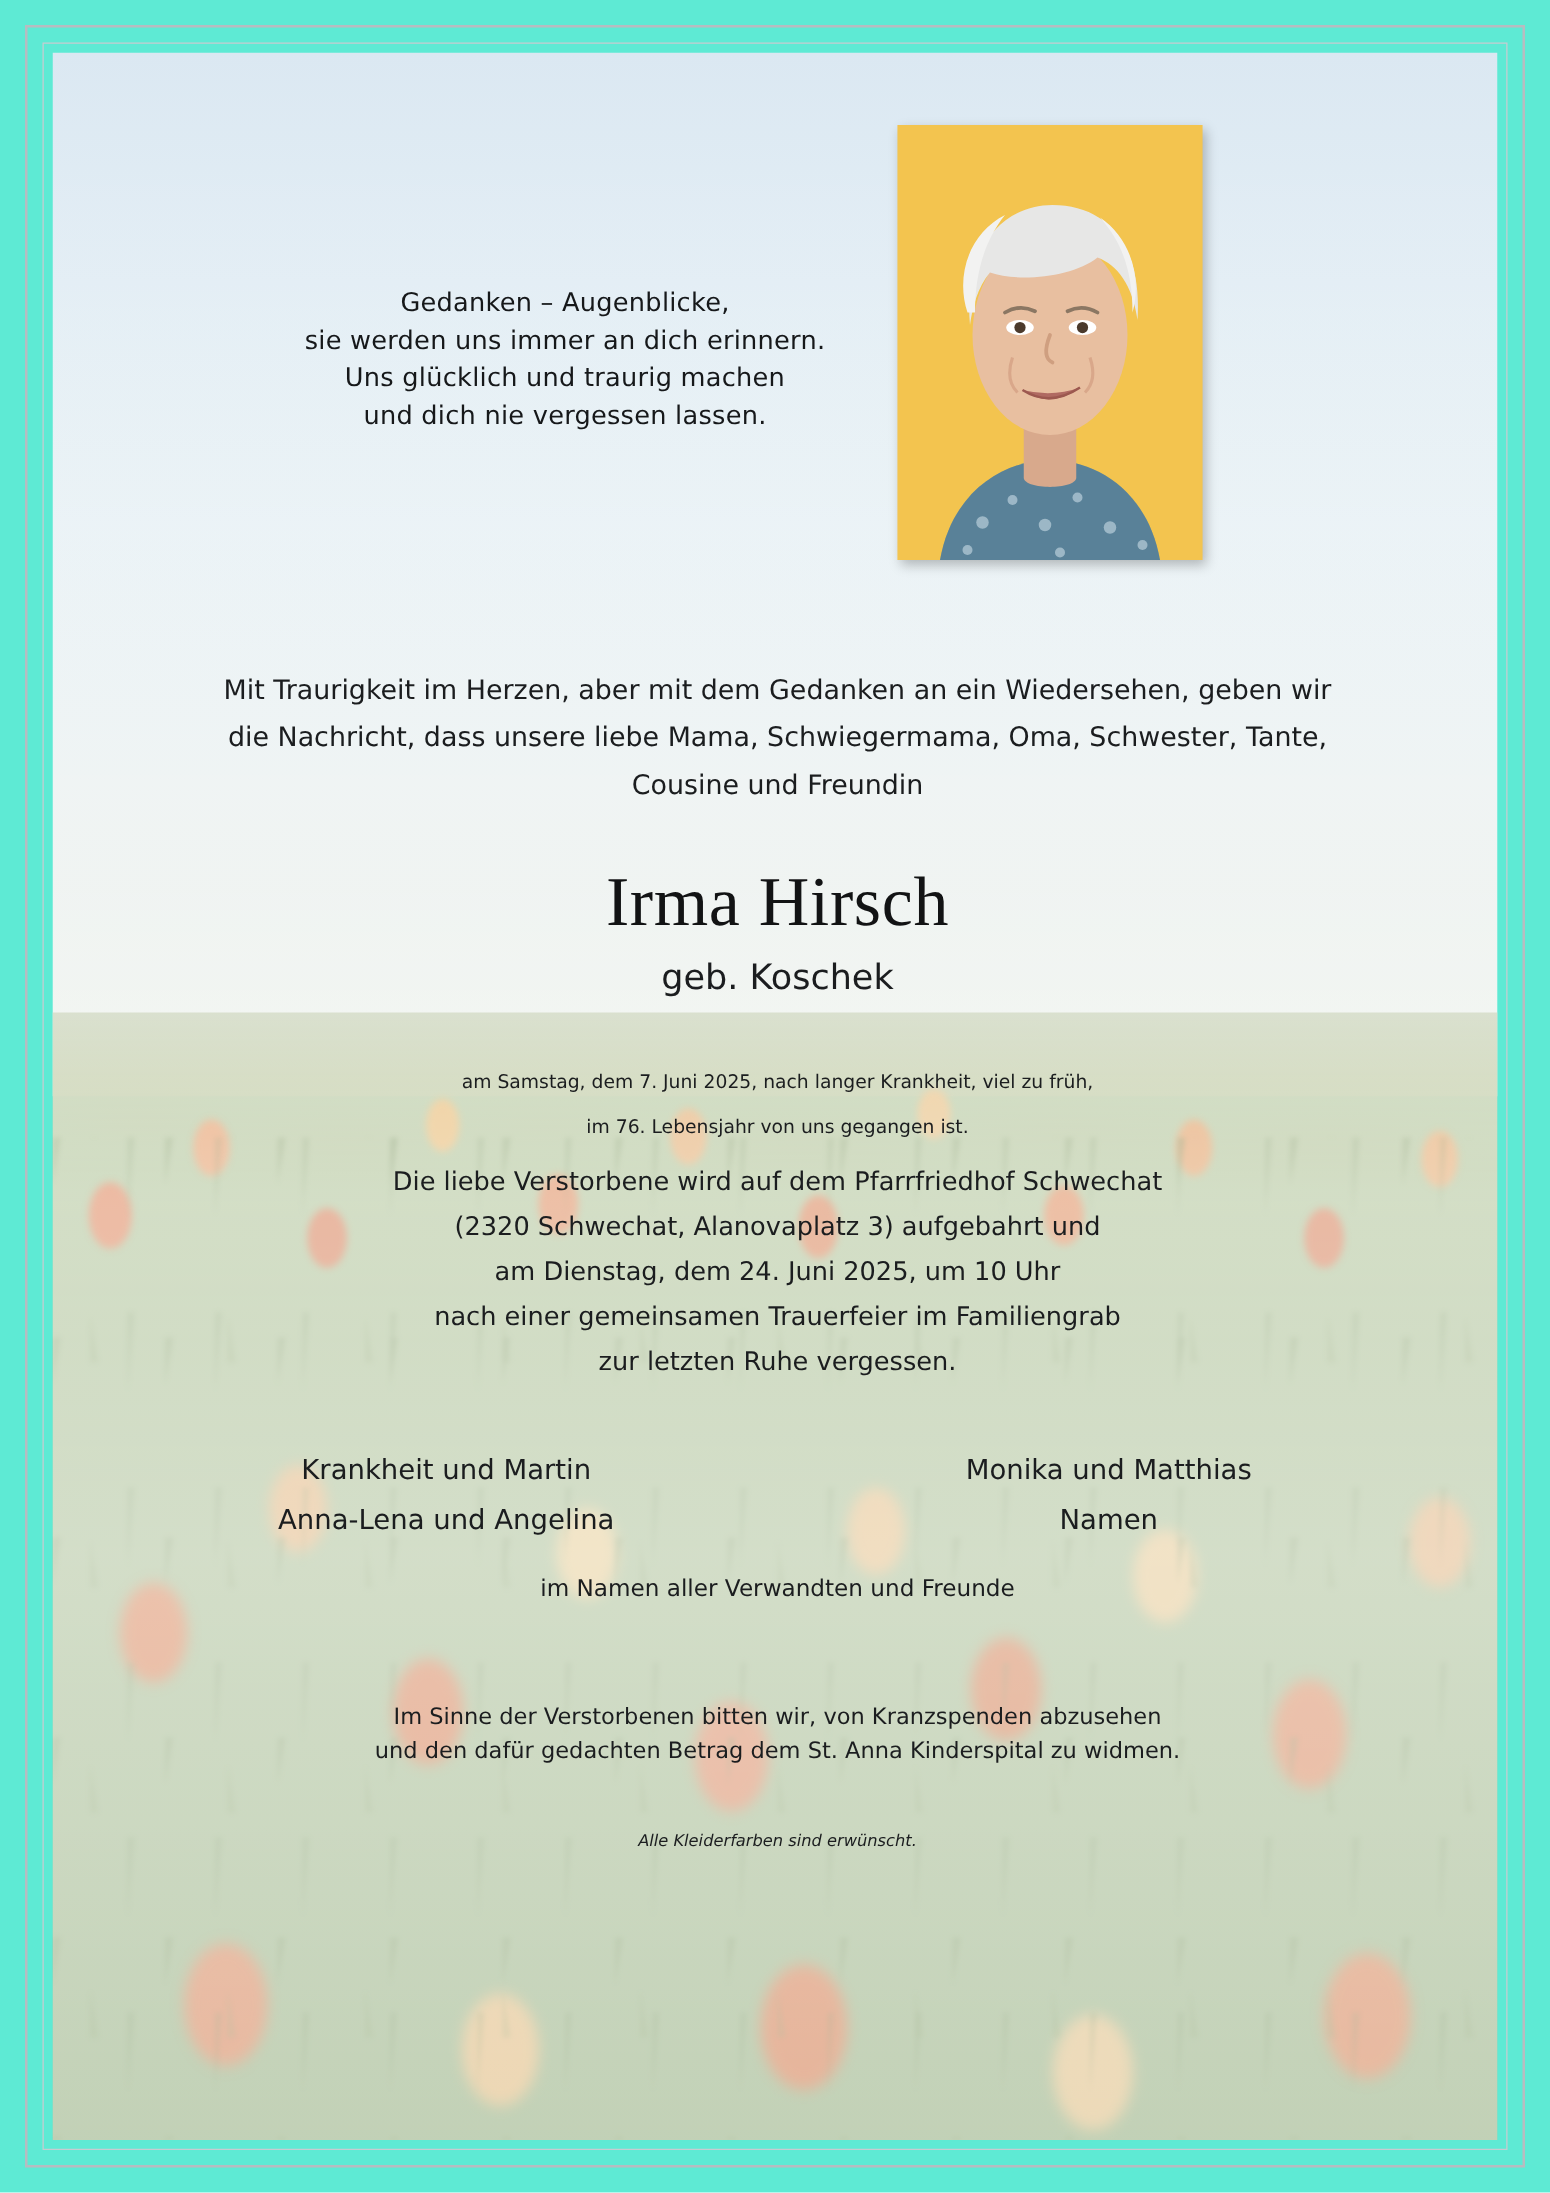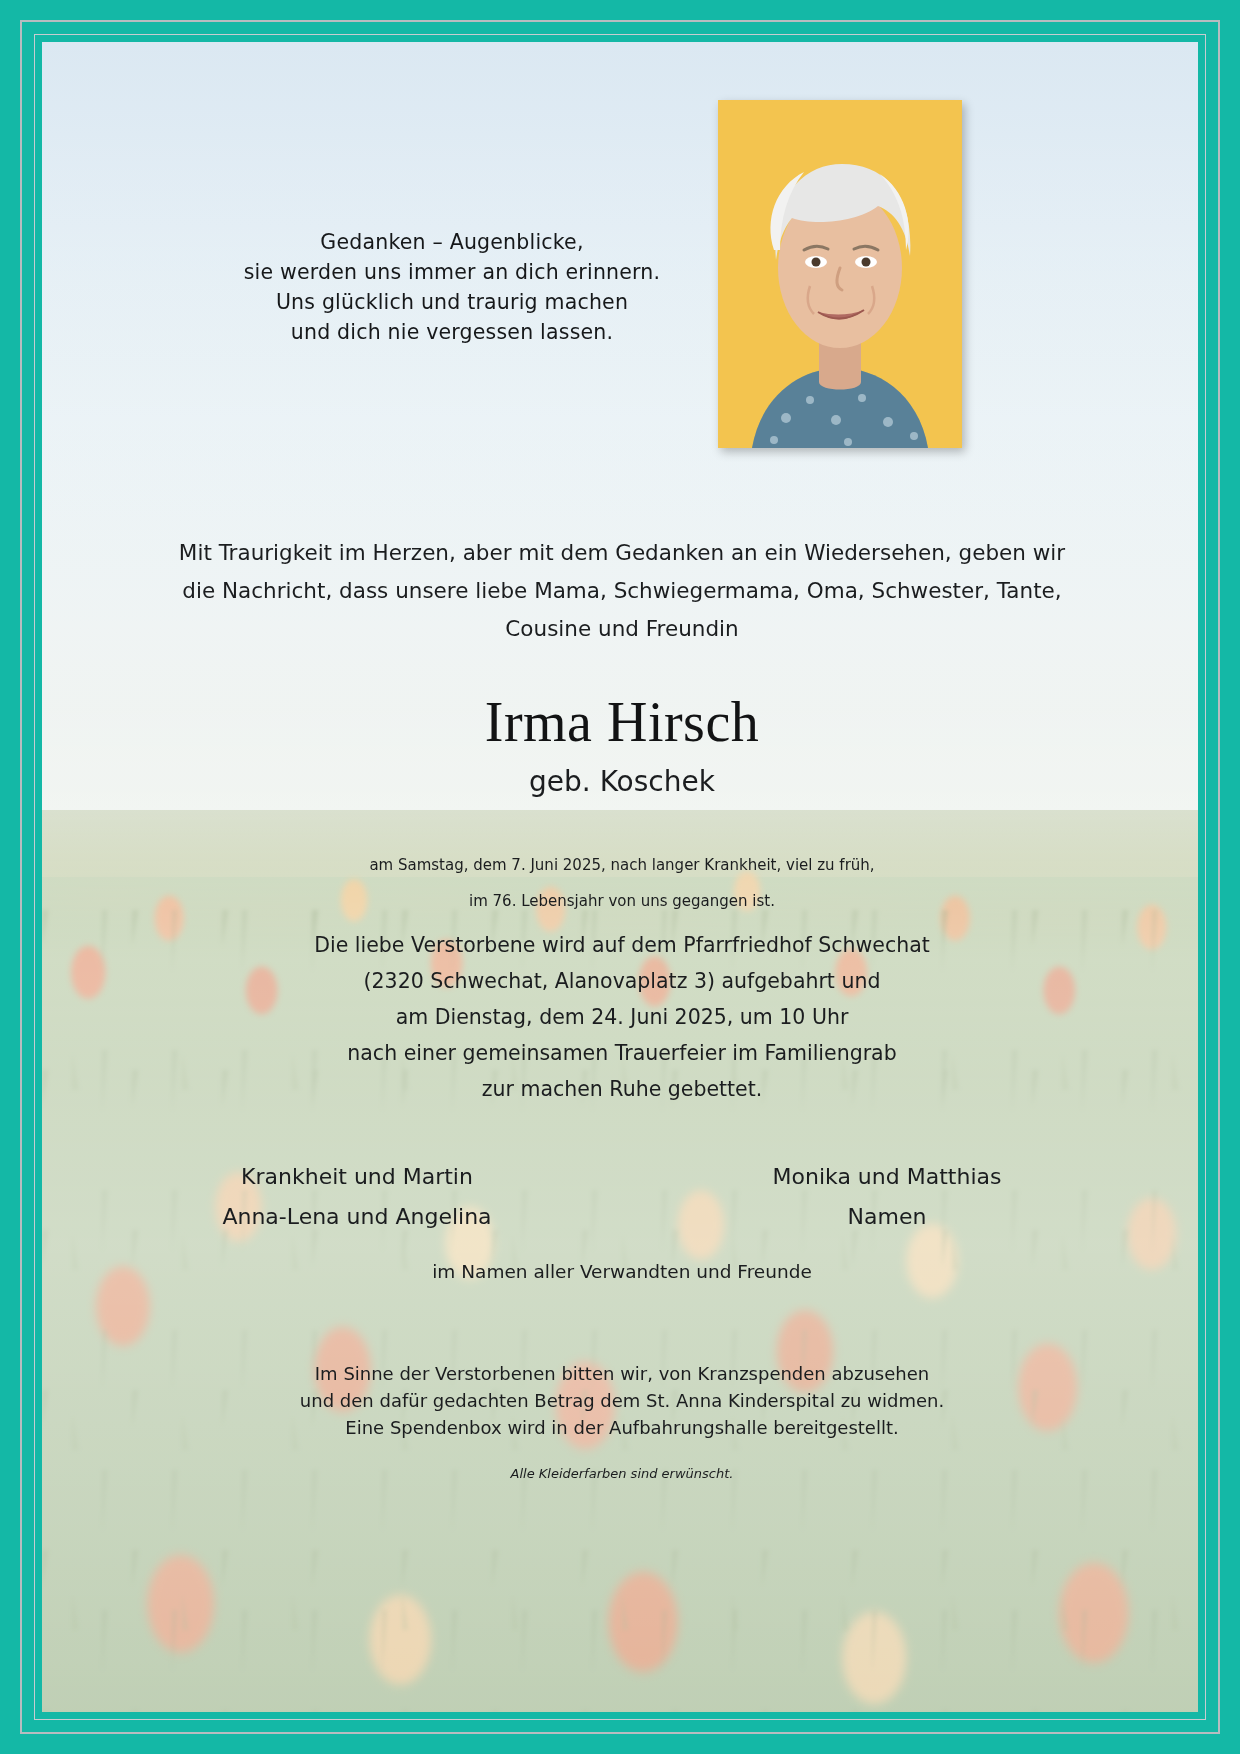--- a/index.html
+++ b/index.html
@@ -11,21 +11,21 @@
     width: 1240px;
     height: 1754px;
     font-family: "DejaVu Sans", sans-serif;
     overflow: hidden;
   }
 
   .page {
     position: relative;
     width: 1240px;
     height: 1754px;
-    background: #14b8a6;
+    background: #5eead4;
     box-sizing: border-box;
     padding-left: 41px;
   }
 
   
   .frame-outer {
     position: absolute;
     left: 20px;
     top: 20px;
     right: 20px;
@@ -383,39 +383,38 @@
       <div class="passing">
         <div>am Samstag, dem 7. Juni 2025, nach langer Krankheit, viel zu früh,</div>
         <div>im 76. Lebensjahr von uns gegangen ist.</div>
       </div>
 
       <div class="ceremony">
         <div>Die liebe Verstorbene wird auf dem Pfarrfriedhof Schwechat</div>
         <div>(2320 Schwechat, Alanovaplatz 3) aufgebahrt und</div>
         <div>am Dienstag, dem 24. Juni 2025, um 10 Uhr</div>
         <div>nach einer gemeinsamen Trauerfeier im Familiengrab</div>
-        <div>zur machen Ruhe gebettet.</div>
+        <div>zur letzten Ruhe vergessen.</div>
       </div>
 
       <div class="mourners">
         <div class="mourners-col">
           <div>Krankheit und Martin</div>
           <div>Anna-Lena und Angelina</div>
         </div>
         <div class="mourners-col">
           <div>Monika und Matthias</div>
           <div>Namen</div>
         </div>
       </div>
 
       <div class="in-name">im Namen aller Verwandten und Freunde</div>
 
       <div class="donation">
         <div>Im Sinne der Verstorbenen bitten wir, von Kranzspenden abzusehen</div>
         <div>und den dafür gedachten Betrag dem St. Anna Kinderspital zu widmen.</div>
-        <div>Eine Spendenbox wird in der Aufbahrungshalle bereitgestellt.</div>
       </div>
 
       <div class="dress">Alle Kleiderfarben sind erwünscht.</div>
 
     </div>
   </div>
 </div>
 
 </body></html>

